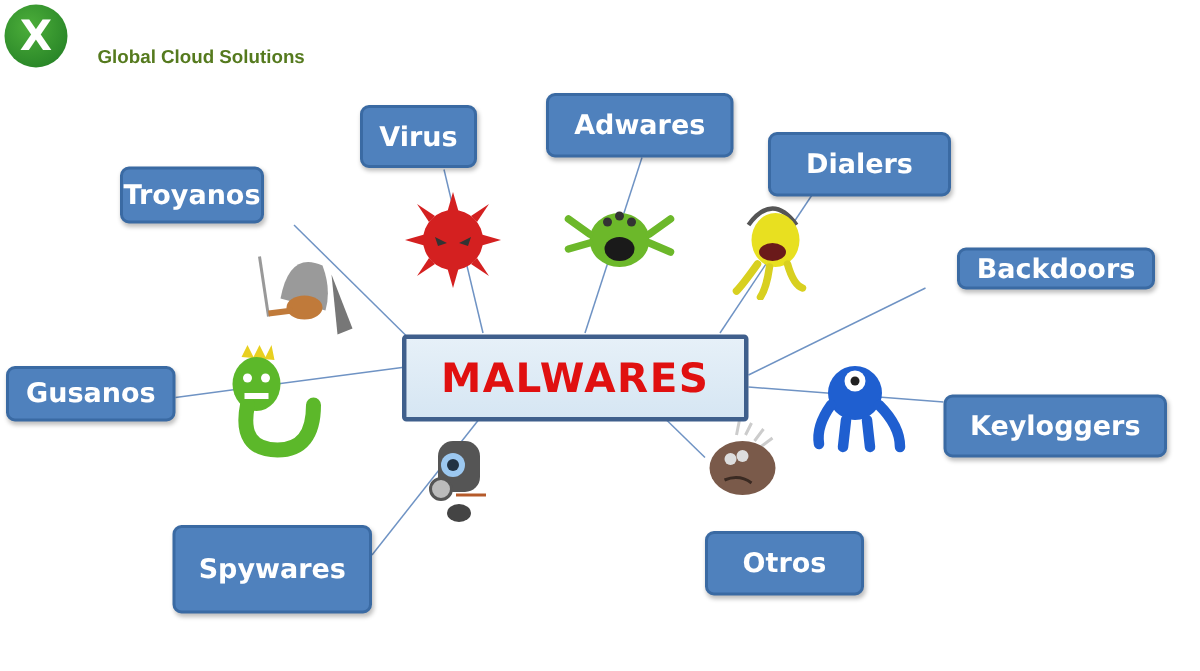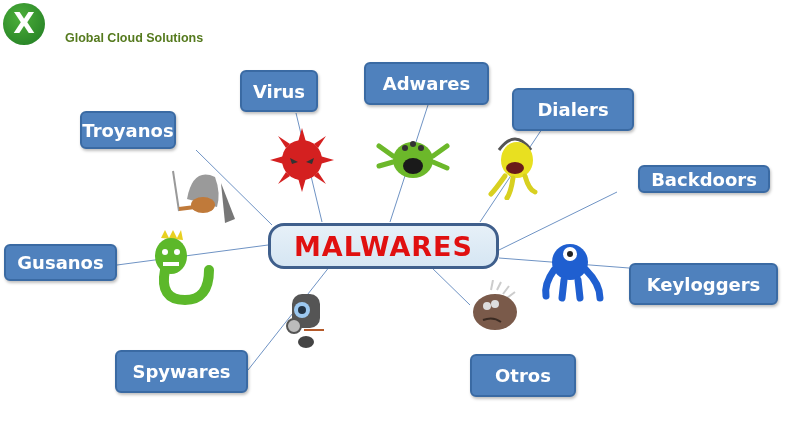--- a/index.html
+++ b/index.html
@@ -4,21 +4,21 @@
 <style>
   html, body { margin:0; padding:0; }
   body { width:800px; height:447px; background:#ffffff; position:relative; overflow:hidden; font-family:"DejaVu Sans", sans-serif; }
   .logo { position:absolute; left:3px; top:3px; width:210px; height:44px; }
   .logo-circle { position:absolute; left:0; top:0; width:42px; height:42px; border-radius:50%; background:radial-gradient(circle at 40% 35%, #4cae3a, #1f7a22); }
   .logo-x { position:absolute; left:0; top:0; width:42px; height:42px; line-height:42px; text-align:center; color:#fff; font-weight:bold; font-size:28px; font-family:"DejaVu Sans", sans-serif; }
   .logo-name { position:absolute; left:48px; top:2px; font-family:"DejaVu Sans", sans-serif; font-weight:bold; font-size:21px; letter-spacing:0.5px; color:#2a9a2e; }
   .logo-tag { position:absolute; left:50px; top:28px; font-family:"Liberation Sans", sans-serif; font-weight:bold; font-size:12.5px; color:#557a1e;margin-left:12px; }
   svg.lines { position:absolute; left:0; top:0; }
   .label { position:absolute; background:#4f81bd; border:2px solid #3a6aa3; border-radius:6px; color:#fff; font-family:"DejaVu Sans", sans-serif; font-weight:bold; font-size:18px; display:flex; align-items:center; justify-content:center; box-sizing:border-box; box-shadow:1px 2px 3px rgba(0,0,0,0.25); }
-  .center { position:absolute; left:268px; top:223px; width:231px; height:46px; box-sizing:border-box; background:linear-gradient(#e6f0f8,#d6e6f3); border:3px solid #3f5f8c; border-radius:16px; color:#e01010; font-family:"DejaVu Sans", sans-serif; font-weight:bold; font-size:27px; display:flex; align-items:center; justify-content:center; letter-spacing:1px;text-align:right; }
+  .center { position:absolute; left:268px; top:223px; width:231px; height:58px; box-sizing:border-box; background:linear-gradient(#e6f0f8,#d6e6f3); border:3px solid #3f5f8c; border-radius:3px; color:#e01010; font-family:"DejaVu Sans", sans-serif; font-weight:bold; font-size:27px; display:flex; align-items:center; justify-content:center; letter-spacing:1px;text-align:right; }
   .creature { position:absolute; }
 </style>
 </head>
 <body>
 
 <div class="logo">
   <div class="logo-circle"></div>
   <div class="logo-x">X</div>
   <div class="logo-tag">Global Cloud Solutions</div>
 </div>
@@ -104,14 +104,14 @@
 
 <div class="center">MALWARES</div>
 
 <div class="label" style="left:240px;top:70px;width:78px;height:42px">Virus</div>
 <div class="label" style="left:364px;top:62px;width:125px;height:43px">Adwares</div>
 <div class="label" style="left:512px;top:88px;width:122px;height:43px">Dialers</div>
 <div class="label" style="left:80px;top:111px;width:96px;height:38px">Troyanos</div>
 <div class="label" style="left:638px;top:165px;width:132px;height:28px">Backdoors</div>
 <div class="label" style="left:4px;top:244px;width:113px;height:37px">Gusanos</div>
 <div class="label" style="left:629px;top:263px;width:149px;height:42px">Keyloggers</div>
-<div class="label" style="left:115px;top:350px;width:133px;height:43px">Spywares</div>
+<div class="label" style="left:115px;top:350px;width:133px;height:59px">Spywares</div>
 <div class="label" style="left:470px;top:354px;width:106px;height:43px">Otros</div>
 
 </body></html>

